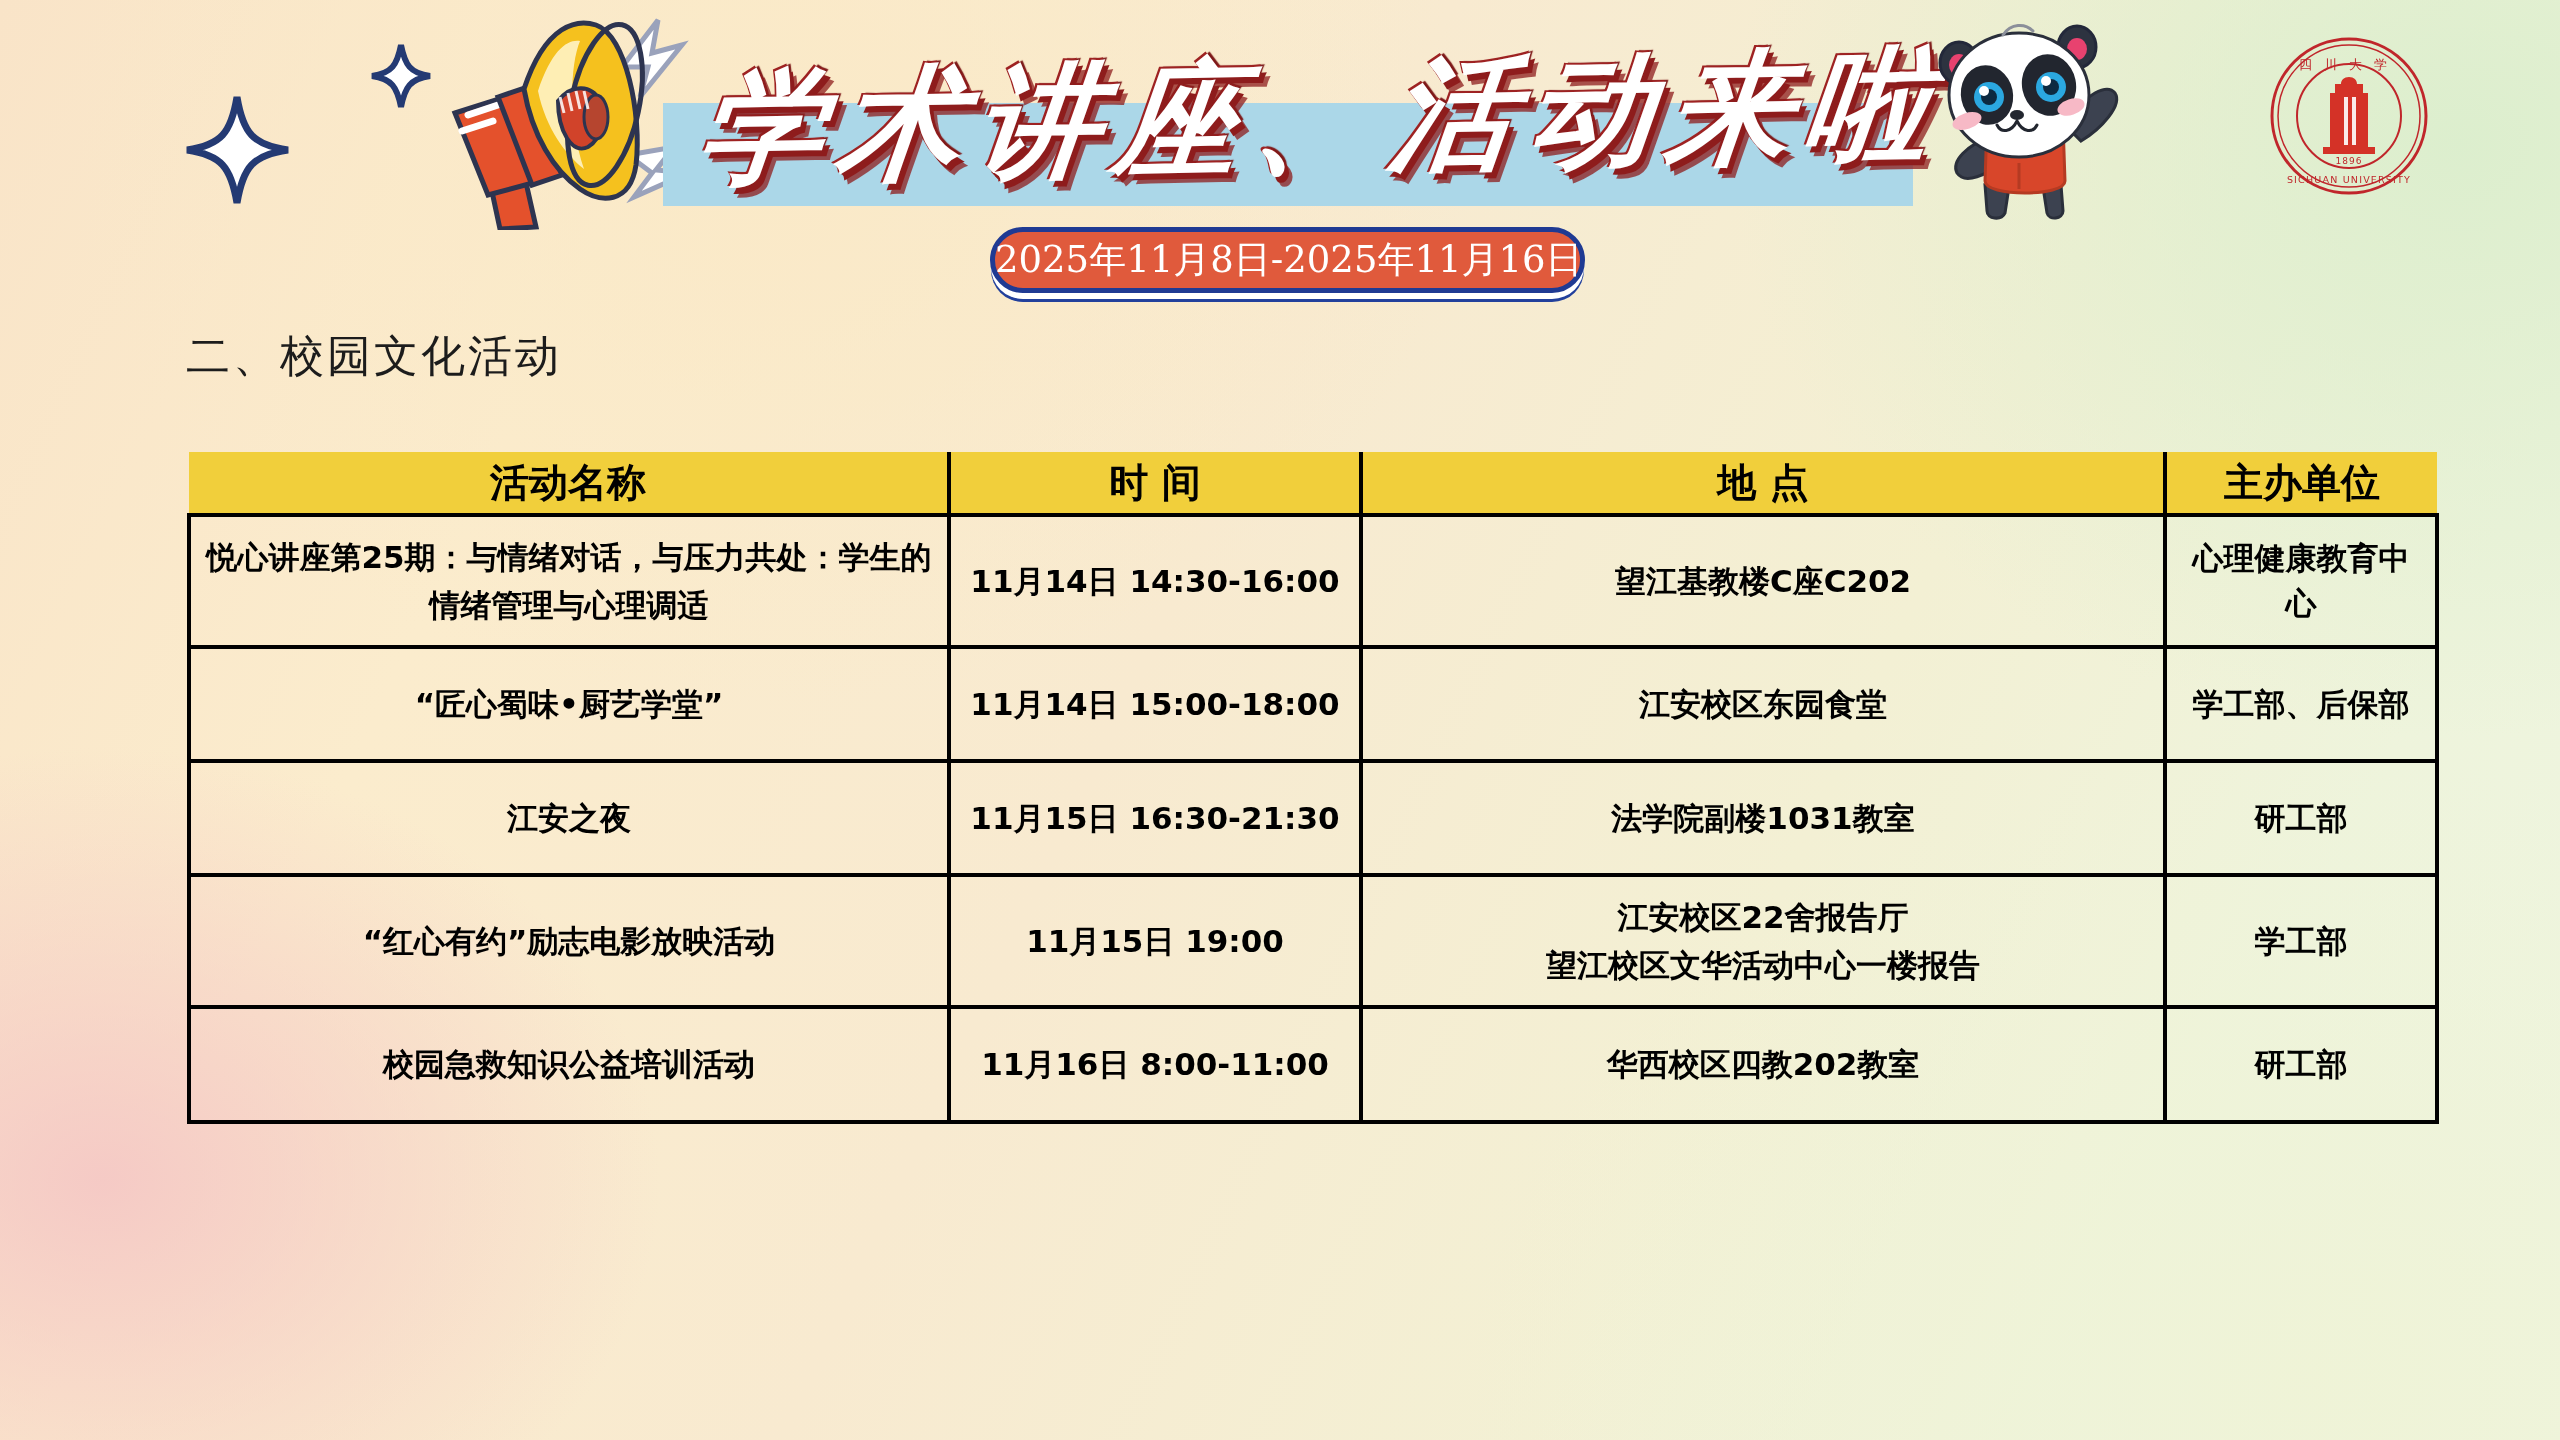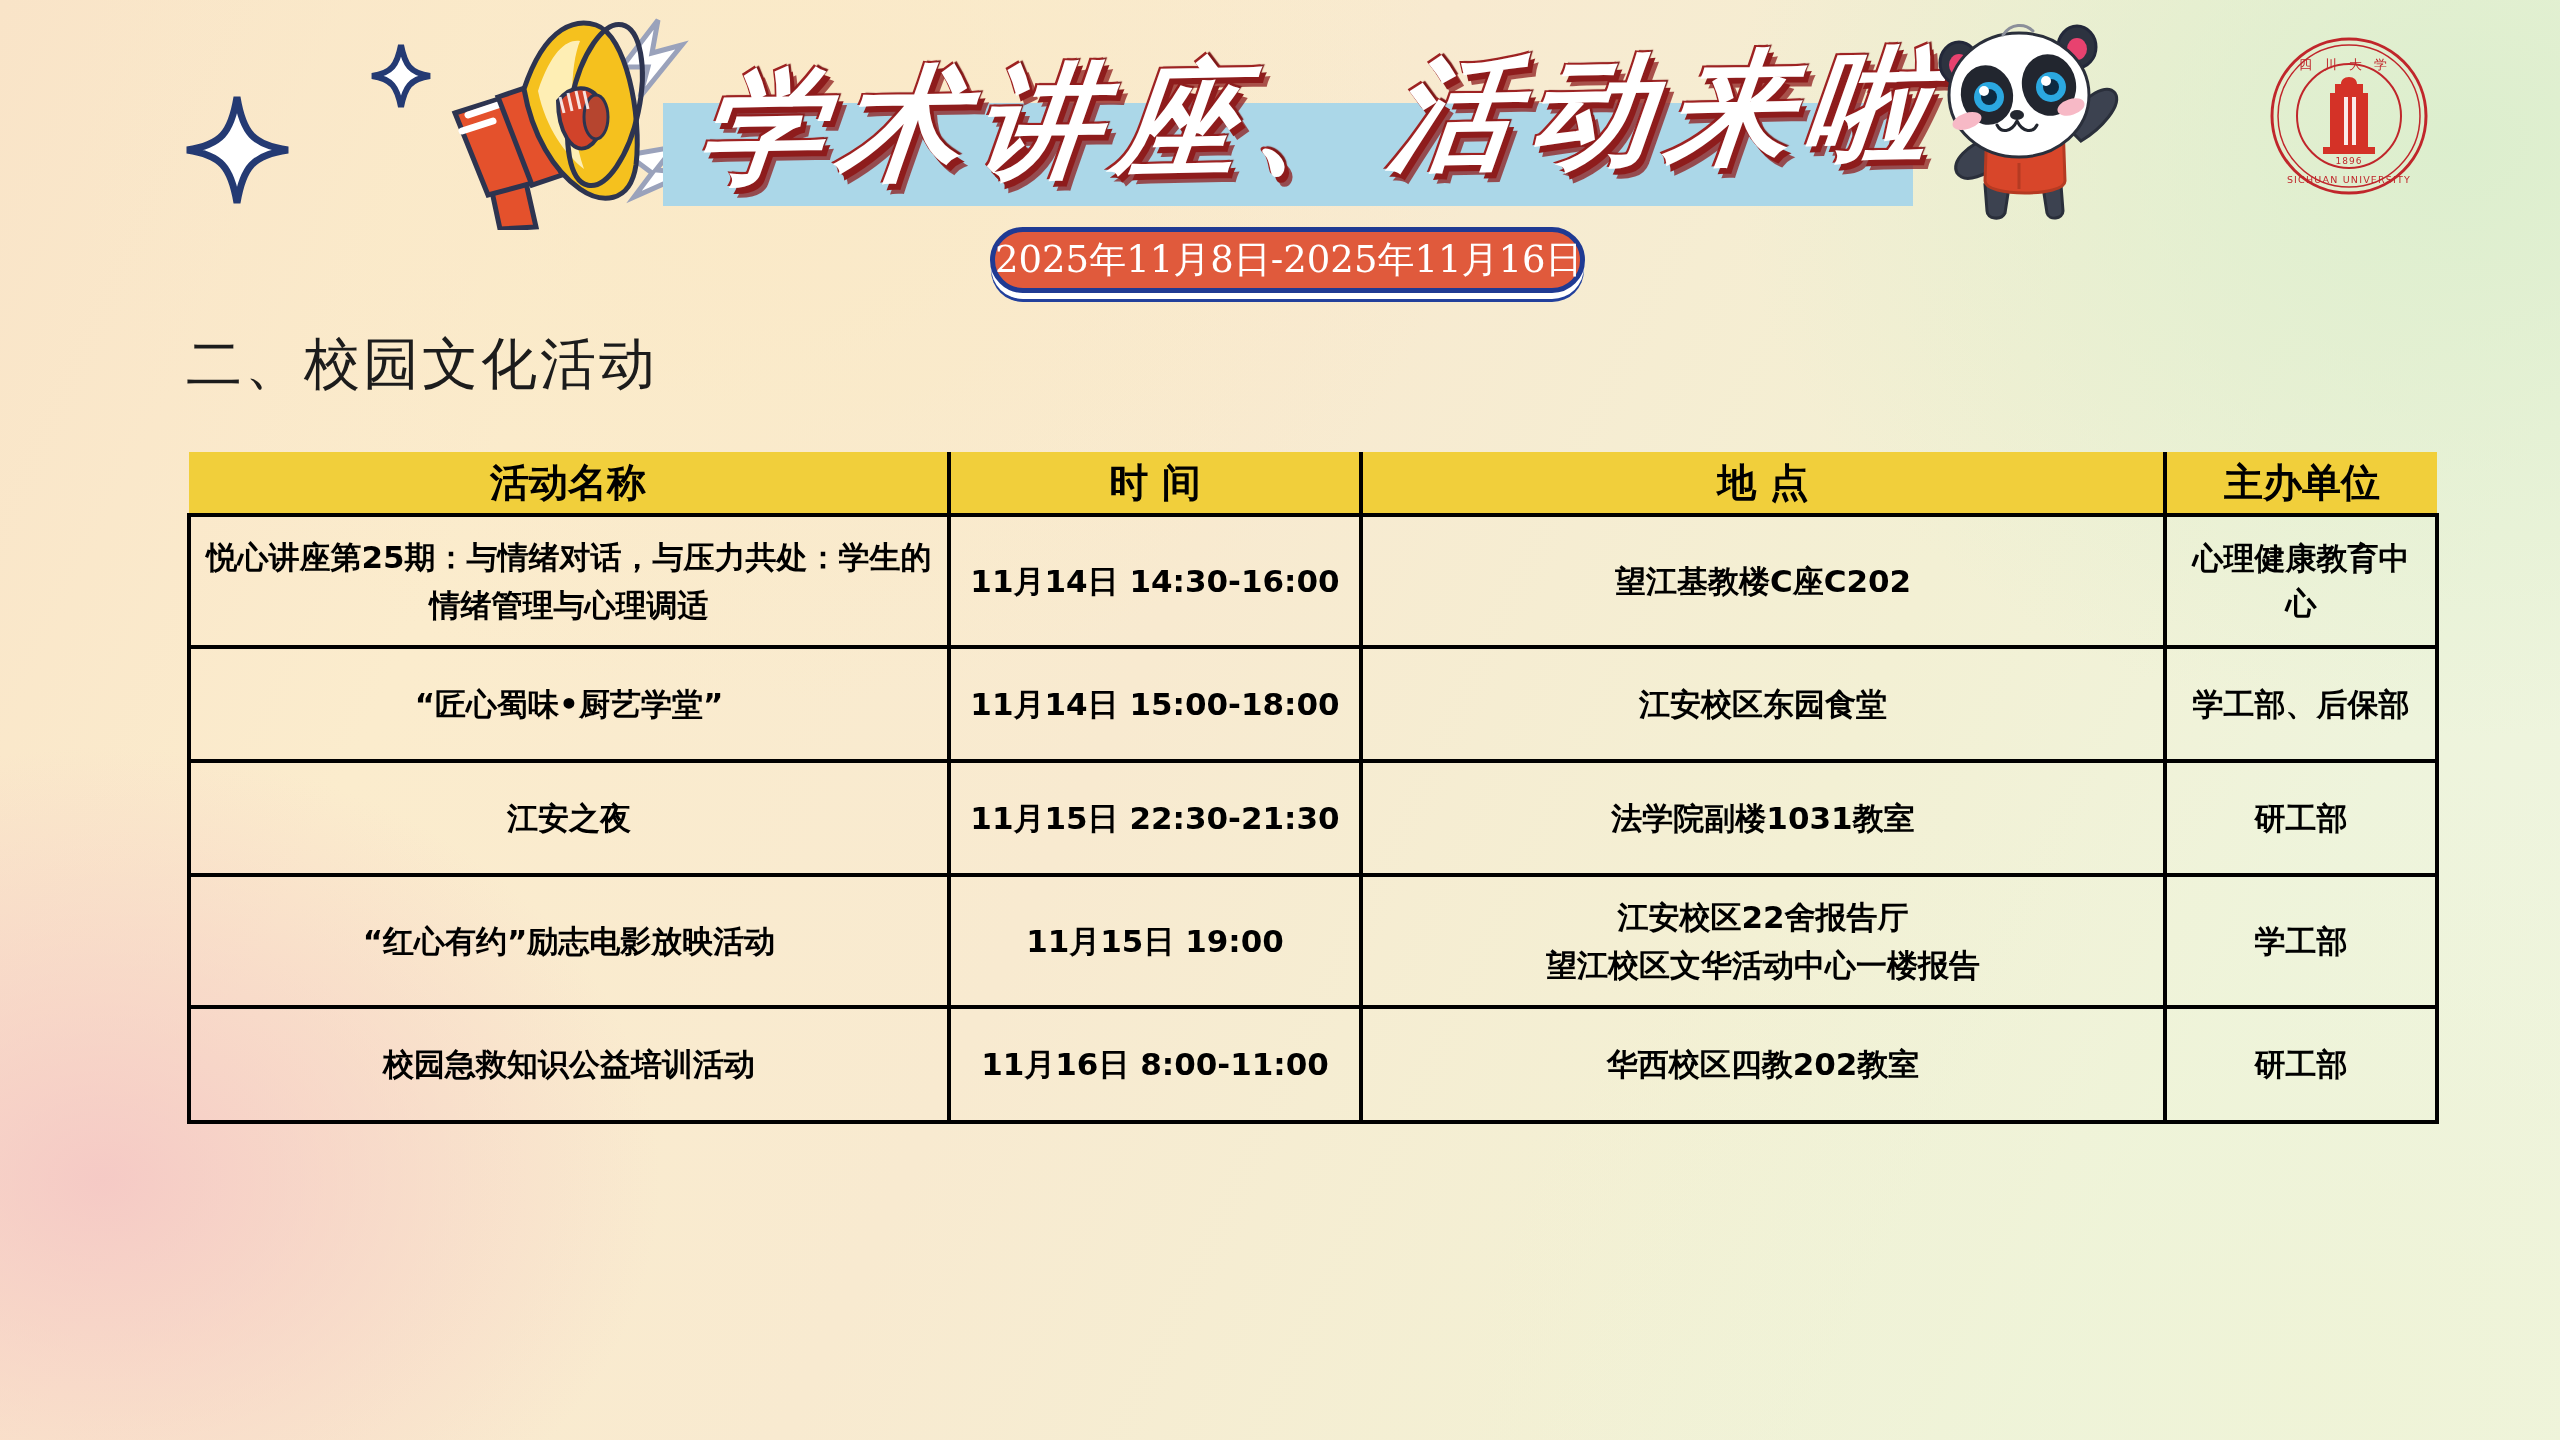--- a/index.html
+++ b/index.html
@@ -86,21 +86,21 @@
   .panda { position: absolute; left: 1925px; top: 5px; width: 215px; height: 220px; }
 
   
   .scu-logo { position: absolute; left: 2268px; top: 35px; width: 162px; height: 162px; }
 
   
   #section-heading {
     position: absolute;
     left: 186px; top: 327px;
     font-family: "DejaVu Sans", sans-serif;
-    font-size: 56px;
+    font-size: 44px;
     font-weight: 400;
     color: #1c1c1c;
     letter-spacing: 3px;
     white-space: nowrap;
   }
 
   
   #table-wrap {
     position: absolute;
     left: 175px; top: 452px;
@@ -284,21 +284,21 @@
           <td class="c-org">心理健康教育中心</td>
         </tr>
         <tr class="r2">
           <td class="c-name">“匠心蜀味•厨艺学堂”</td>
           <td class="c-time">11月14日 15:00-18:00</td>
           <td class="c-place">江安校区东园食堂</td>
           <td class="c-org">学工部、后保部</td>
         </tr>
         <tr class="r3">
           <td class="c-name">江安之夜</td>
-          <td class="c-time">11月15日 22:30-21:30</td>
+          <td class="c-time">11月15日 16:30-21:30</td>
           <td class="c-place">法学院副楼1031教室</td>
           <td class="c-org">研工部</td>
         </tr>
         <tr class="r4">
           <td class="c-name">“红心有约”励志电影放映活动</td>
           <td class="c-time">11月15日 19:00</td>
           <td class="c-place multiline" style="white-space: pre-line;">江安校区22舍报告厅
 望江校区文华活动中心一楼报告</td>
           <td class="c-org">学工部</td>
         </tr>

